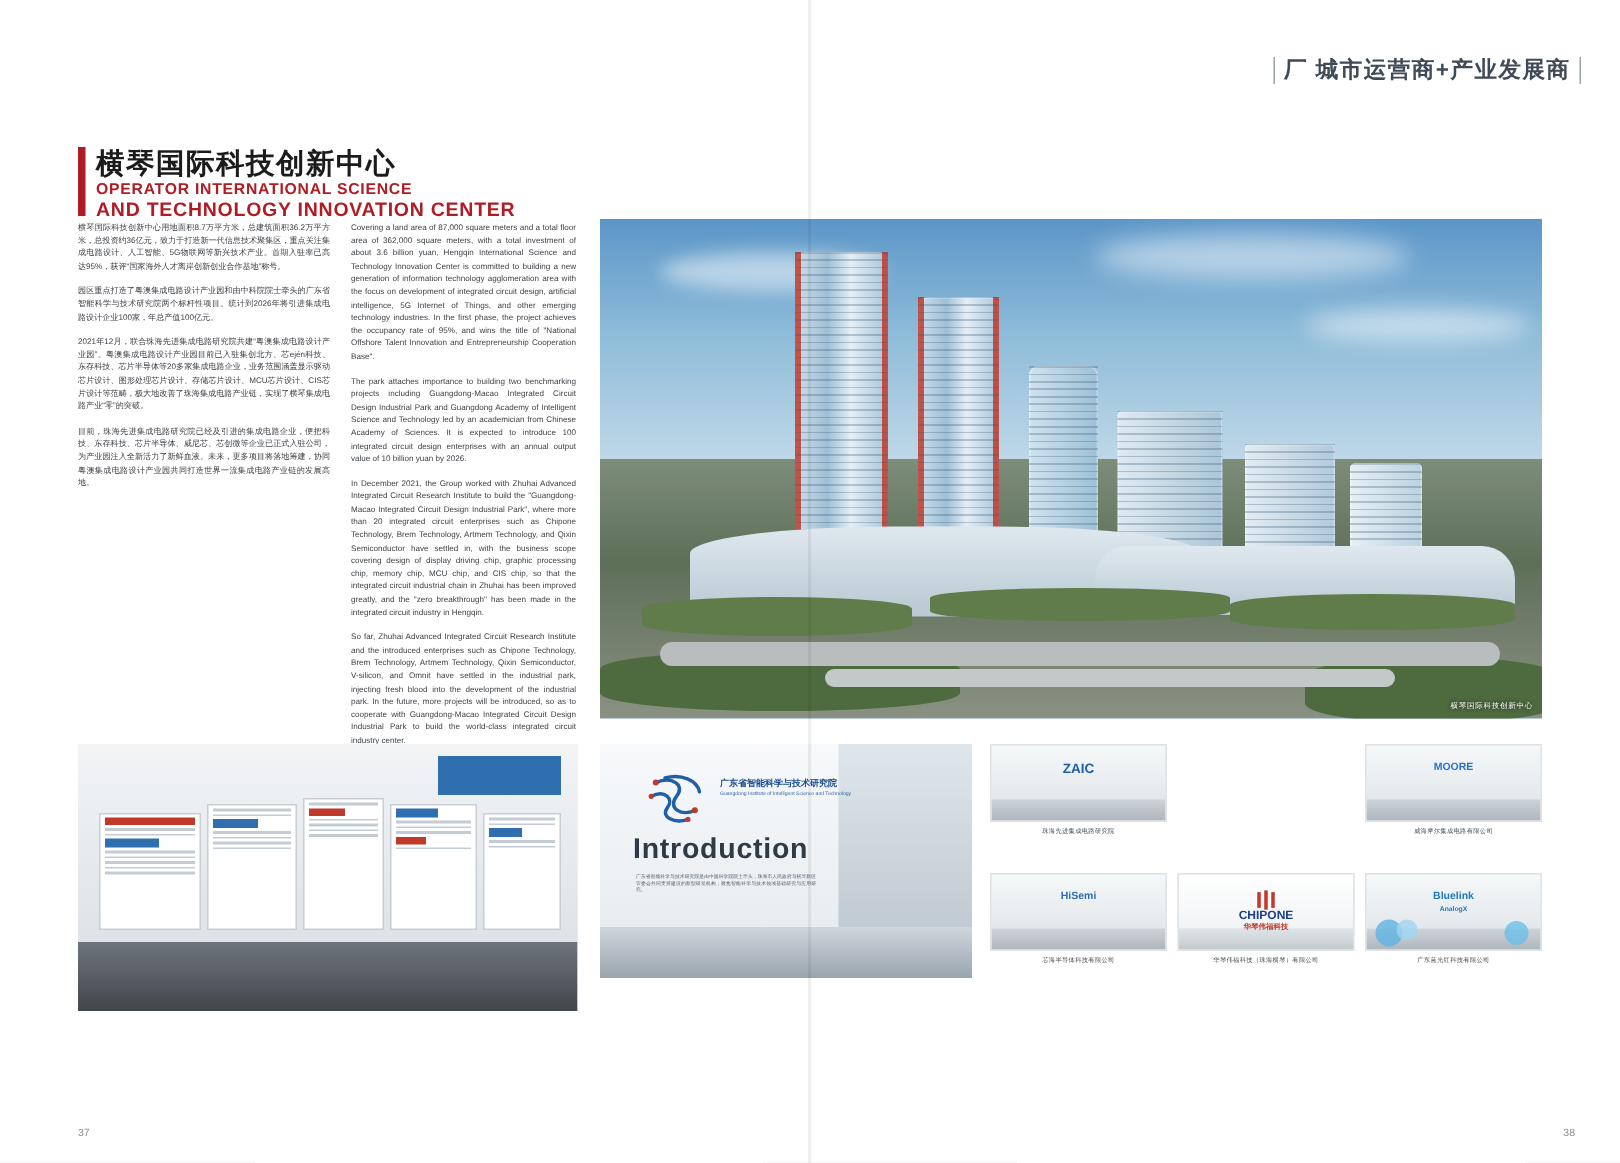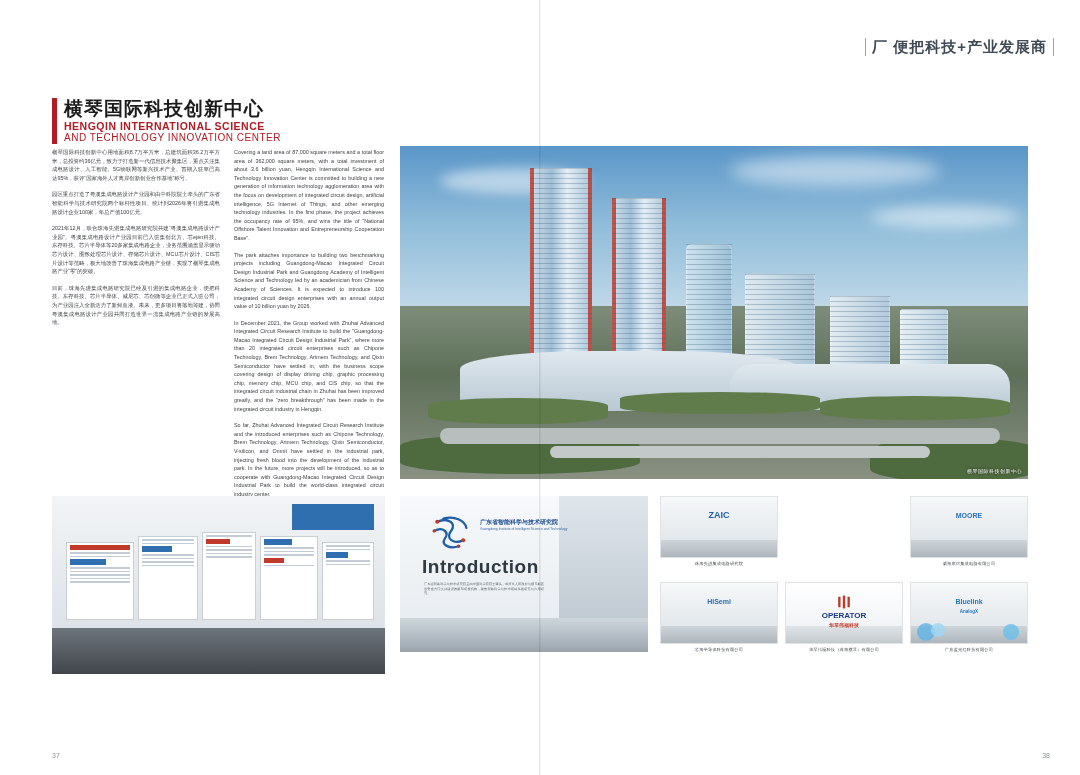--- a/index.html
+++ b/index.html
@@ -41,21 +41,21 @@
   }
   .title-cn{
     position:absolute;left:64px;top:96px;font-size:19px;font-weight:bold;color:#1b1b1b;
     letter-spacing:1px;
   }
   .title-en1{
     position:absolute;left:64px;top:120px;font-size:10.5px;font-weight:bold;color:#b01c24;
     letter-spacing:0.5px;
   }
   .title-en2{
-    position:absolute;left:64px;top:132px;font-size:10px;font-weight:normal;color:#b01c24;
+    position:absolute;left:64px;top:132px;font-size:13px;font-weight:bold;color:#b01c24;
     letter-spacing:0.5px;
   }
   
   .col{
     position:absolute;font-size:5.4px;line-height:8.6px;color:#3b3f44;
     text-align:justify;
   }
   .col p{margin:0 0 8px 0;}
   .col-cn{left:52px;top:148px;width:168px;}
   .col-en{left:234px;top:148px;width:150px;}
@@ -149,21 +149,21 @@
   .intro-floor{
     position:absolute;left:0;bottom:0;width:100%;height:22%;
     background:linear-gradient(to bottom,#cfd7dd,#9aa4ad);
   }
   
   .grid{
     position:absolute;left:660px;top:496px;width:368px;height:170px;
   }
   .cell{position:absolute;width:118px;}
   .cell .shot{
-    width:118px;height:62px;background:#e7ebee;overflow:hidden;position:relative;
+    width:118px;height:52px;background:#e7ebee;overflow:hidden;position:relative;
     border:1px solid #dfe3e6;box-sizing:border-box;
   }
   .cell .cap{
     font-size:4.2px;color:#4a5058;text-align:center;margin-top:2.5px;letter-spacing:.2px;
   }
   .shot-inner-wall{position:absolute;left:0;top:0;width:100%;height:72%;background:linear-gradient(to bottom,#f6f8f9,#e3e8ec);}
   .shot-inner-floor{position:absolute;left:0;bottom:0;width:100%;height:28%;background:linear-gradient(to bottom,#cdd4d9,#aeb6bd);}
   .brandtext{position:absolute;left:50%;top:30%;transform:translate(-50%,-50%);font-weight:bold;text-align:center;}
   
   .pg{
@@ -171,26 +171,26 @@
   }
   .pg-l{left:52px;}
   .pg-r{right:30px;}
 </style>
 </head>
 <body>
 
 <div class="page">
 
   <div class="hdr">
-    <div class="hdr-cn">厂  便把科技+产业发展商</div>
+    <div class="hdr-cn">厂  城市运营商+产业发展商</div>
   </div>
 
   <div class="title-bar"></div>
   <div class="title-cn">横琴国际科技创新中心</div>
-  <div class="title-en1">HENGQIN INTERNATIONAL SCIENCE</div>
+  <div class="title-en1">OPERATOR INTERNATIONAL SCIENCE</div>
   <div class="title-en2">AND TECHNOLOGY INNOVATION CENTER</div>
 
   <div class="col col-cn">
     <p>横琴国际科技创新中心用地面积8.7万平方米，总建筑面积36.2万平方米，总投资约36亿元，致力于打造新一代信息技术聚集区，重点关注集成电路设计、人工智能、5G物联网等新兴技术产业。首期入驻率已高达95%，获评“国家海外人才离岸创新创业合作基地”称号。</p>
     <p>园区重点打造了粤澳集成电路设计产业园和由中科院院士牵头的广东省智能科学与技术研究院两个标杆性项目。统计到2026年将引进集成电路设计企业100家，年总产值100亿元。</p>
     <p>2021年12月，联合珠海先进集成电路研究院共建“粤澳集成电路设计产业园”。粤澳集成电路设计产业园目前已入驻集创北方、芯ején科技、东存科技、芯片半导体等20多家集成电路企业，业务范围涵盖显示驱动芯片设计、图形处理芯片设计、存储芯片设计、MCU芯片设计、CIS芯片设计等范畴，极大地改善了珠海集成电路产业链，实现了横琴集成电路产业“零”的突破。</p>
     <p>目前，珠海先进集成电路研究院已经及引进的集成电路企业，便把科技、东存科技、芯片半导体、威尼芯、芯创微等企业已正式入驻公司，为产业园注入全新活力了新鲜血液。未来，更多项目将落地筹建，协同粤澳集成电路设计产业园共同打造世界一流集成电路产业链的发展高地。</p>
   </div>
 
   <div class="col col-en">
@@ -342,21 +342,21 @@
       <div class="shot">
         <div class="shot-inner-wall" style="background:linear-gradient(to bottom,#ffffff,#f1f4f6);"></div>
         <div class="shot-inner-floor" style="background:linear-gradient(to bottom,#dfe4e8,#c3cace);"></div>
         <div style="position:absolute;left:50%;top:20%;transform:translateX(-50%);width:14px;height:14px;">
           <svg viewBox="0 0 24 24" width="14" height="14">
             <rect x="2" y="3" width="4" height="18" fill="#c0392b"></rect>
             <rect x="10" y="1" width="4" height="22" fill="#c0392b"></rect>
             <rect x="18" y="3" width="4" height="18" fill="#c0392b"></rect>
           </svg>
         </div>
-        <div class="brandtext" style="top:54%;color:#1b3c8f;font-size:8px;">OPERATOR</div>
+        <div class="brandtext" style="top:54%;color:#1b3c8f;font-size:8px;">CHIPONE</div>
         <div class="brandtext" style="top:70%;color:#c0392b;font-size:5px;">华琴伟福科技</div>
       </div>
       <div class="cap">华琴伟福科技（珠海横琴）有限公司</div>
     </div>
 
     <div class="cell" style="left:250px;top:86px;">
       <div class="shot">
         <div class="shot-inner-wall"></div>
           <div class="shot-inner-floor"></div>
         <div class="brandtext" style="color:#1f7ac0;font-size:7px;">Bluelink</div>

